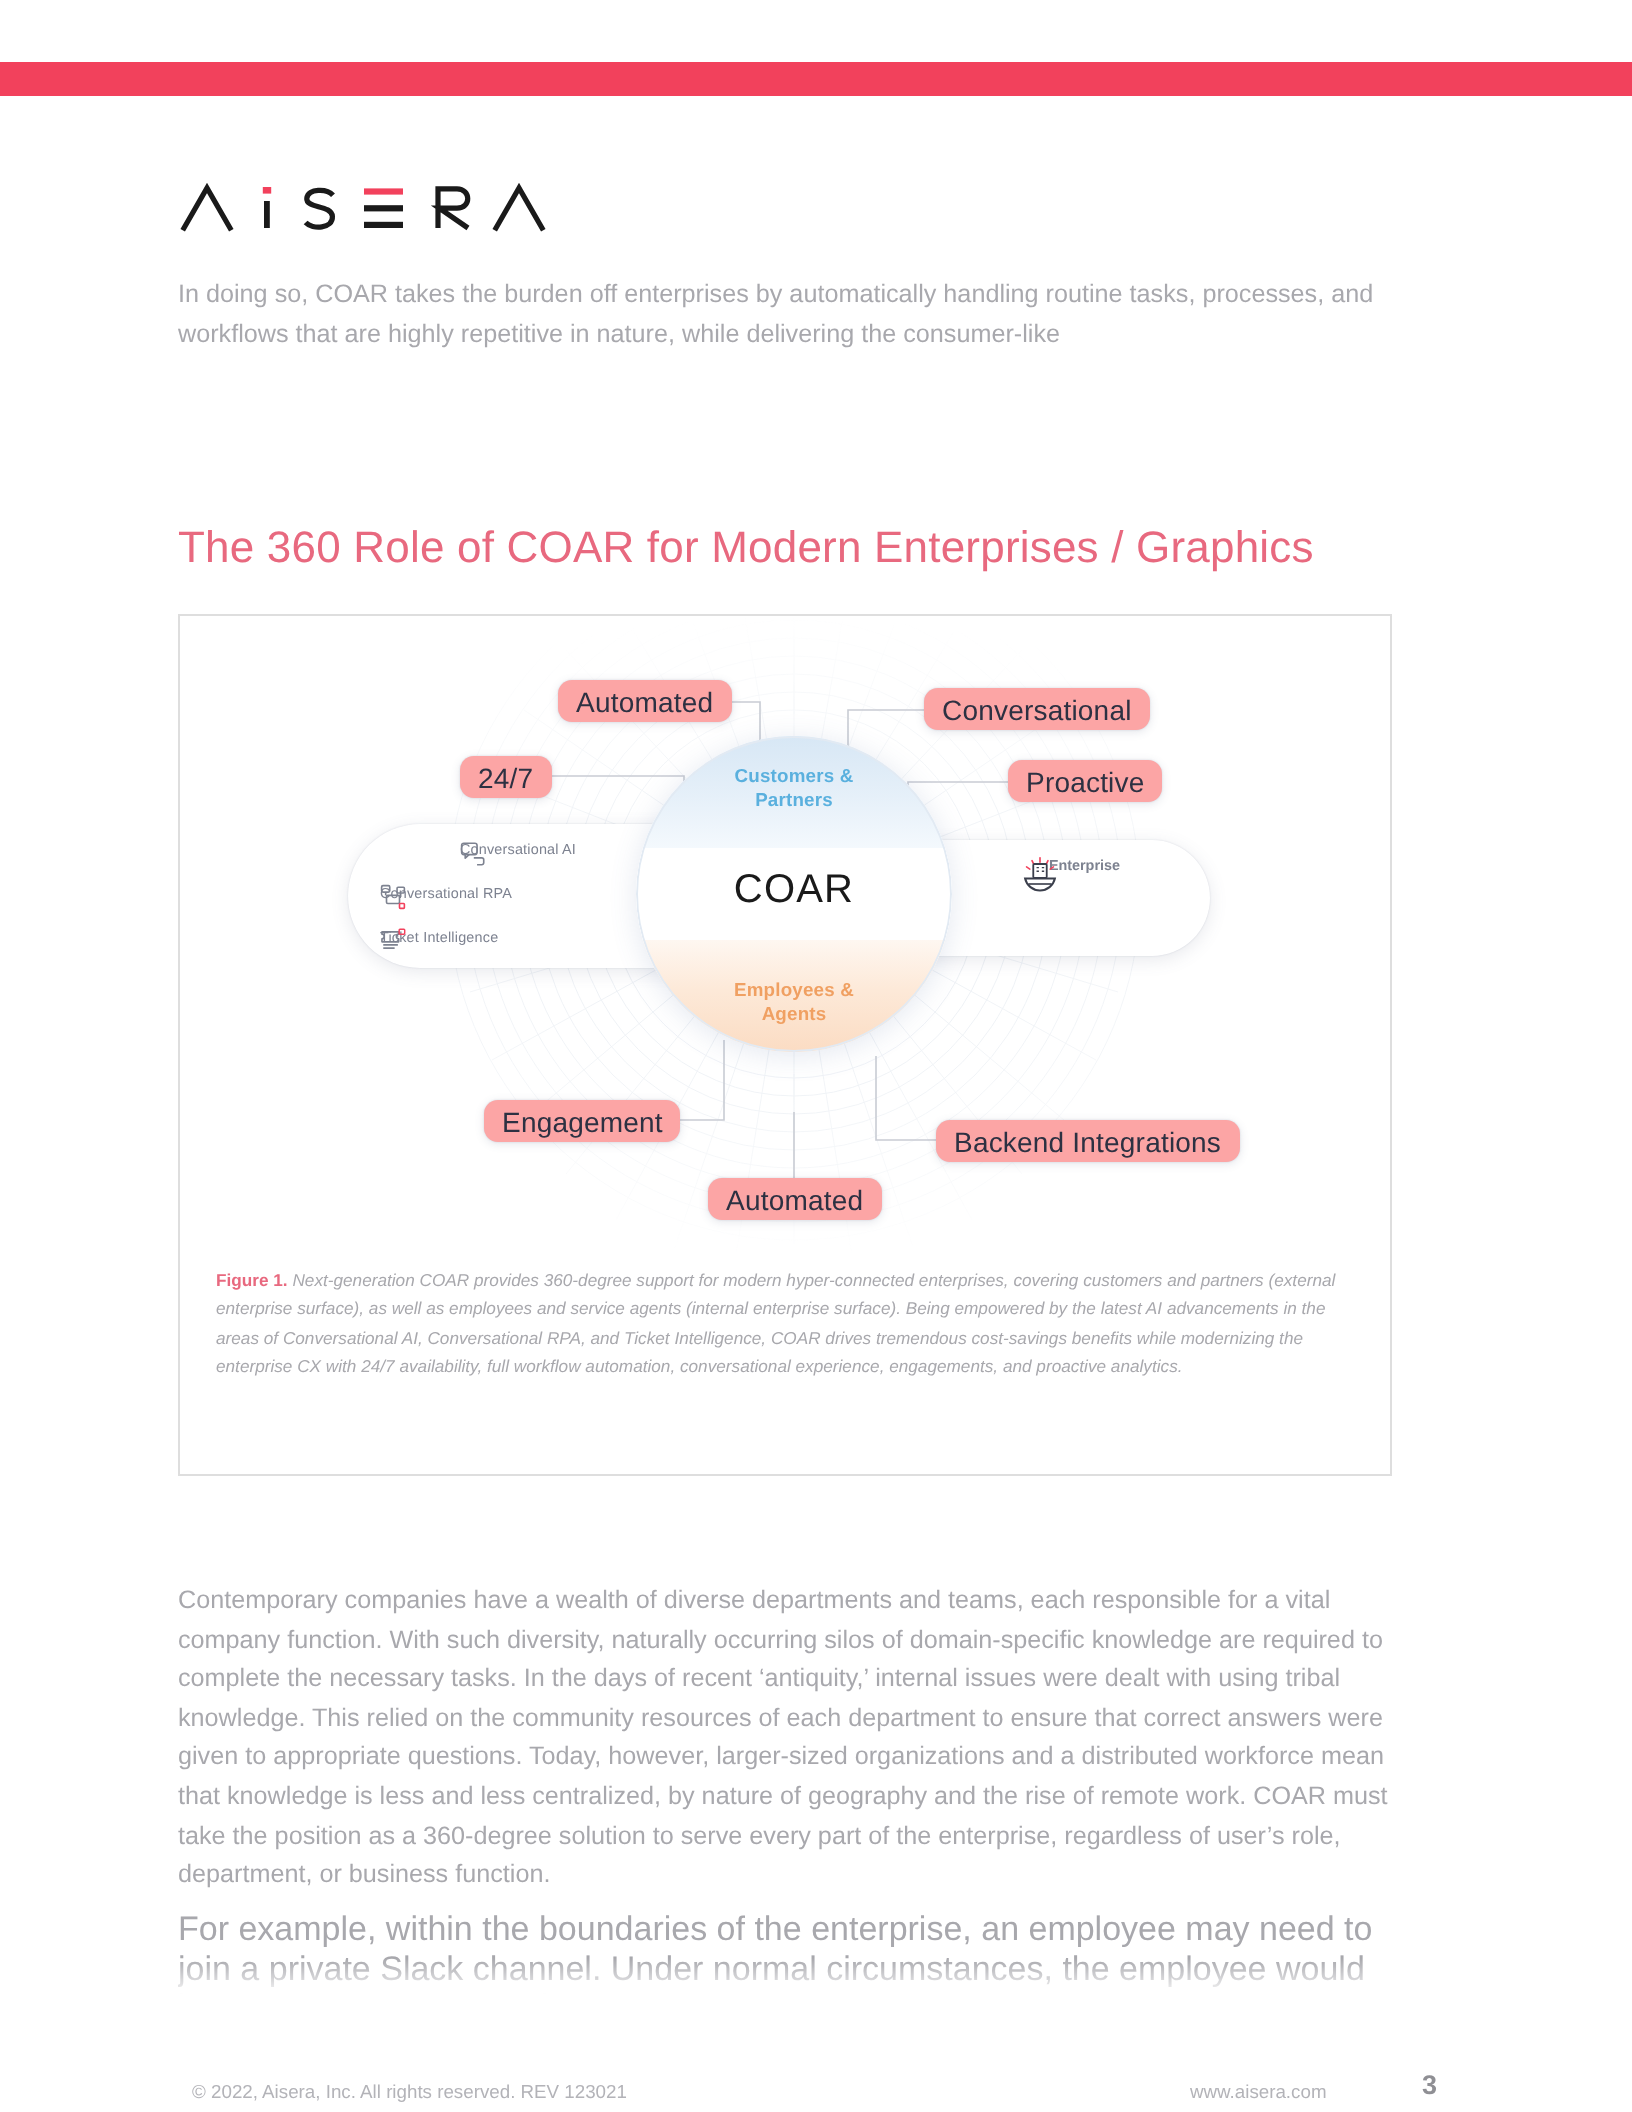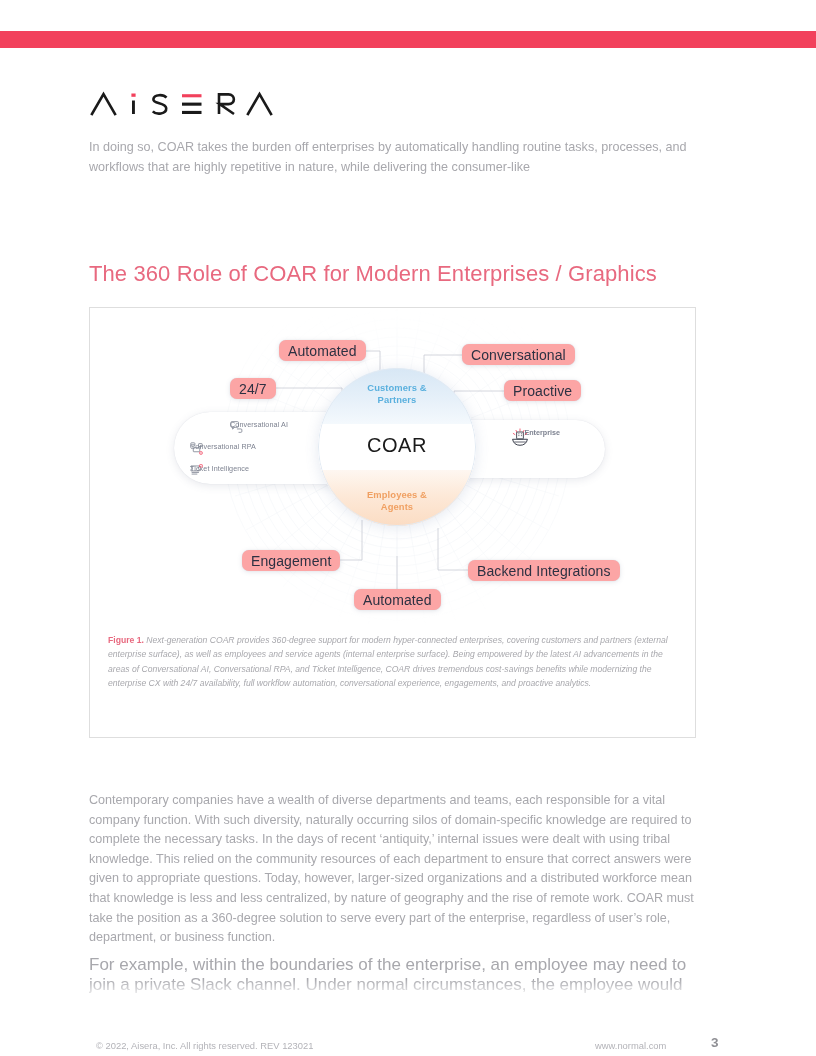--- a/index.html
+++ b/index.html
@@ -471,16 +471,16 @@
       <b>Figure 1.</b><span> Next-generation COAR provides 360-degree support for modern hyper-connected enterprises, covering customers and partners (external enterprise surface), as well as employees and service agents (internal enterprise surface). Being empowered by the latest AI advancements in the areas of Conversational AI, Conversational RPA, and Ticket Intelligence, COAR drives tremendous cost-savings benefits while modernizing the enterprise CX with 24/7 availability, full workflow automation, conversational experience, engagements, and proactive analytics.</span>
     </div>
 
   </div>
 
   <div class="para-mid">Contemporary companies have a wealth of diverse departments and teams, each responsible for a vital company function. With such diversity, naturally occurring silos of domain-specific knowledge are required to complete the necessary tasks. In the days of recent ‘antiquity,’ internal issues were dealt with using tribal knowledge. This relied on the community resources of each department to ensure that correct answers were given to appropriate questions. Today, however, larger-sized organizations and a distributed workforce mean that knowledge is less and less centralized, by nature of geography and the rise of remote work. COAR must take the position as a 360-degree solution to serve every part of the enterprise, regardless of user’s role, department, or business function.</div>
 
   <div class="para-bot">For example, within the boundaries of the enterprise, an employee may need to join a private Slack channel. Under normal circumstances, the employee would have to request access from</div>
 
   <div class="footer-left">© 2022, Aisera, Inc. All rights reserved. REV 123021</div>
-  <div class="footer-url">www.normal.com</div>
+  <div class="footer-url">www.aisera.com</div>
   <div class="footer-page">3</div>
 
 </div>
 
 </body></html>

